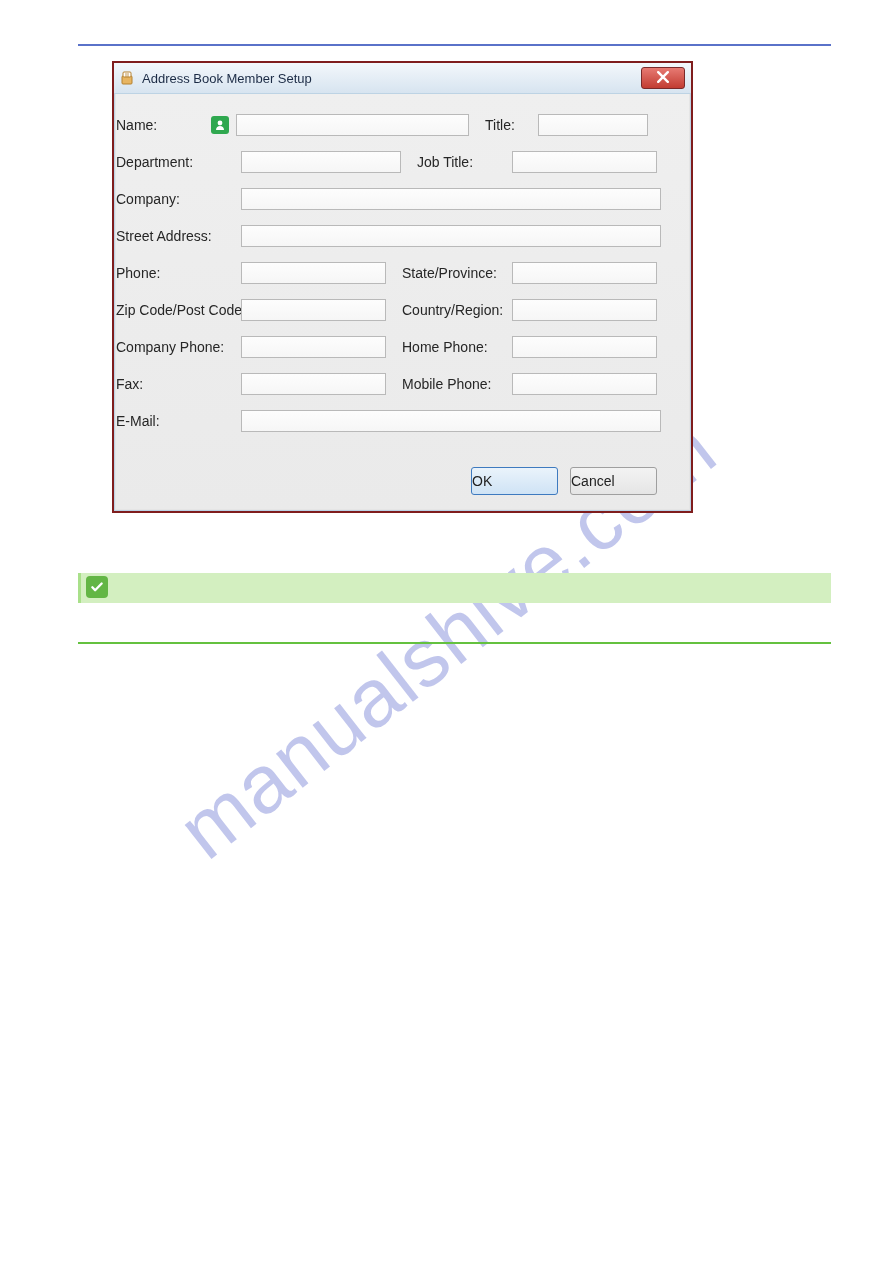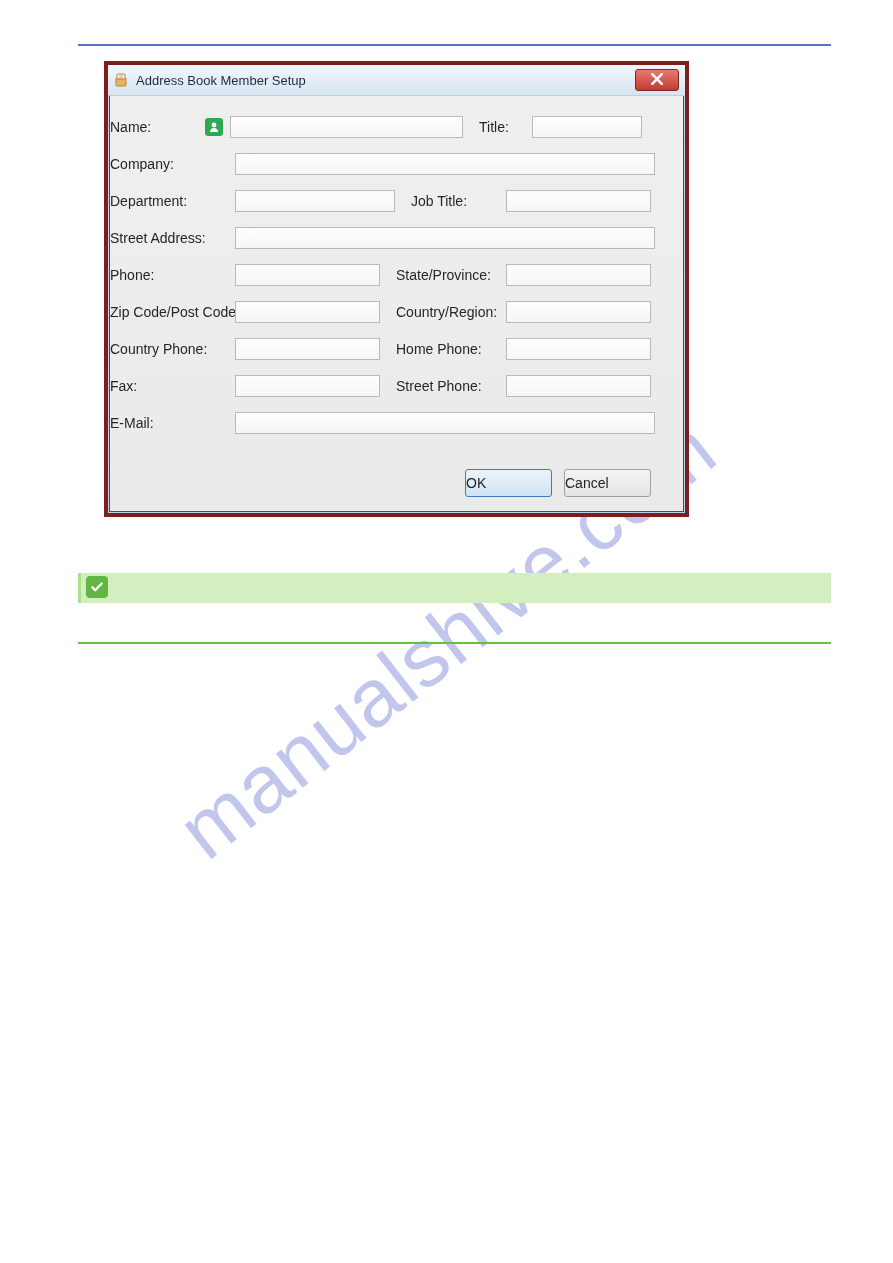--- a/index.html
+++ b/index.html
@@ -1,18 +1,18 @@
 <!DOCTYPE html>
 <html><head>
 <meta charset="utf-8">
 <style>
 html,body{margin:0;padding:0;background:#fff;font-family:"Segoe UI",Tahoma,Arial,sans-serif;font-size:14px;color:#222}
 .page{width:893px;height:1263px;position:relative;margin:0 auto;overflow:hidden}
 .hr-top{position:absolute;left:78px;right:62px;top:44px;border-top:2px solid #5a72c9}
-.dialog{position:absolute;left:104px;top:61px;width:577px;height:448px;border:4px solid #7f1d1d;background:#b91c1c;box-shadow:0 0 0 1px #bcd3e5 inset}
+.dialog{position:absolute;left:112px;top:61px;width:577px;height:448px;border:2px solid #7f1d1d;background:#e5e5e5;box-shadow:0 0 0 1px #bcd3e5 inset}
 .titlebar{height:30px;background:linear-gradient(#f3f7fb,#d7e4f0);border-bottom:1px solid #bdd3e4;display:flex;align-items:center;padding:0 6px 0 6px;position:relative}
 .titlebar .ticon{width:16px;height:16px;margin-right:6px;display:inline-block}
 .titlebar .ttext{font-size:13px;color:#1b2b45}
 .closebtn{position:absolute;right:6px;top:4px;width:42px;height:20px;border:1px solid #7a2a2a;border-radius:3px;background:linear-gradient(#e77a73,#c23c32);display:flex;align-items:center;justify-content:center}
 .closebtn svg{width:12px;height:12px}
 .client{position:absolute;left:2px;right:2px;top:31px;bottom:2px;background:linear-gradient(#efefef,#eaeaea)}
 .row{display:flex;align-items:center;height:30px;margin-top:7px}
 .lbl{color:#262626;font-size:14px;white-space:nowrap}
 .lbl1{width:95px;}
 .person-badge{width:18px;height:18px;border-radius:3px;background:#2fa84f;display:flex;align-items:center;justify-content:center;margin-right:7px}
@@ -64,29 +64,29 @@
               <circle cx="6" cy="4" r="2.4" fill="#fff"></circle>
               <path d="M2 11c0-2.4 1.8-4 4-4s4 1.6 4 4z" fill="#fff"></path>
             </svg>
         </span>
         <input class="inp" style="width: 233px;" value="">
         <span class="lbl" style="margin-left:16px;width:35px">Title:</span>
         <input class="inp" style="width: 110px; margin-left: 18px;" value="">
       </div>
 
       <div class="row">
-        <span class="lbl lbl1" style="width:125px">Company:</span>
-        <input class="inp" style="width: 420px;" value="">
-      </div>
-
-      <div class="row">
         <span class="lbl lbl1" style="width:125px">Department:</span>
         <input class="inp" style="width: 160px;" value="">
         <span class="lbl" style="margin-left:16px;width:95px">Job Title:</span>
         <input class="inp" style="width: 145px;" value="">
+      </div>
+
+      <div class="row">
+        <span class="lbl lbl1" style="width:125px">Company:</span>
+        <input class="inp" style="width: 420px;" value="">
       </div>
 
       <div class="row">
         <span class="lbl lbl1" style="width:125px">Street Address:</span>
         <input class="inp" style="width: 420px;" value="">
       </div>
 
       <div class="row">
         <span class="lbl lbl1" style="width:125px">Phone:</span>
         <input class="inp" style="width: 145px;" value="">
@@ -95,30 +95,30 @@
       </div>
 
       <div class="row">
         <span class="lbl lbl1" style="width:125px">Zip Code/Post Code:</span>
         <input class="inp" style="width: 145px;" value="">
         <span class="lbl" style="margin-left:16px;width:110px">Country/Region:</span>
         <input class="inp" style="width: 145px;" value="">
       </div>
 
       <div class="row">
-        <span class="lbl lbl1" style="width:125px">Country Phone:</span>
+        <span class="lbl lbl1" style="width:125px">Company Phone:</span>
         <input class="inp" style="width: 145px;" value="">
         <span class="lbl" style="margin-left:16px;width:110px">Home Phone:</span>
         <input class="inp" style="width: 145px;" value="">
       </div>
 
       <div class="row">
         <span class="lbl lbl1" style="width:125px">Fax:</span>
         <input class="inp" style="width: 145px;" value="">
-        <span class="lbl" style="margin-left:16px;width:110px">Street Phone:</span>
+        <span class="lbl" style="margin-left:16px;width:110px">Mobile Phone:</span>
         <input class="inp" style="width: 145px;" value="">
       </div>
 
       <div class="row">
         <span class="lbl lbl1" style="width:125px">E-Mail:</span>
         <input class="inp" style="width: 420px;" value="">
       </div>
 
       <div class="btnrow">
         <div class="okbtn">

